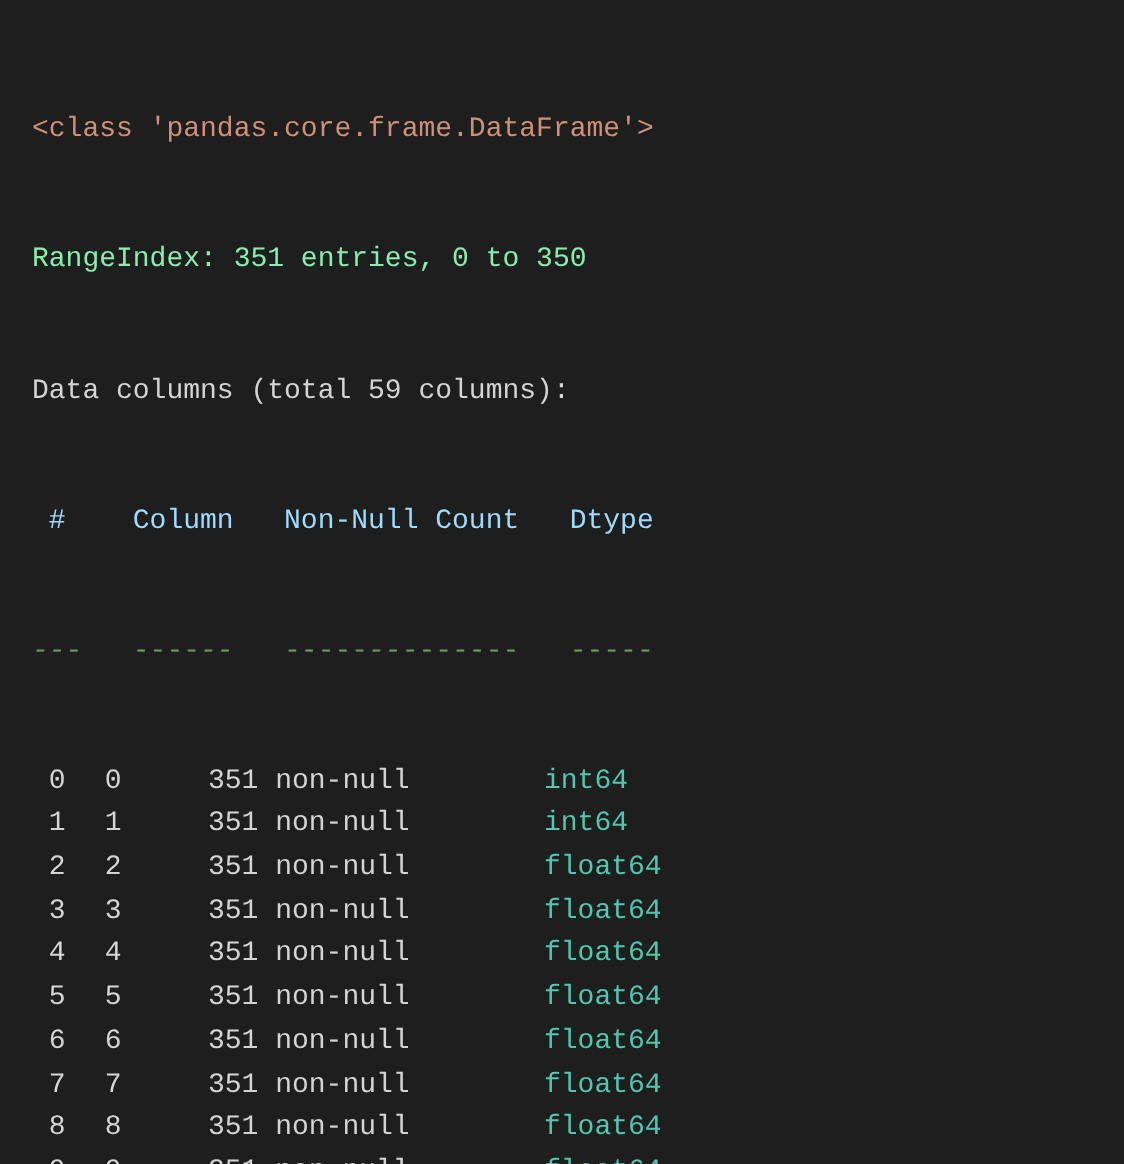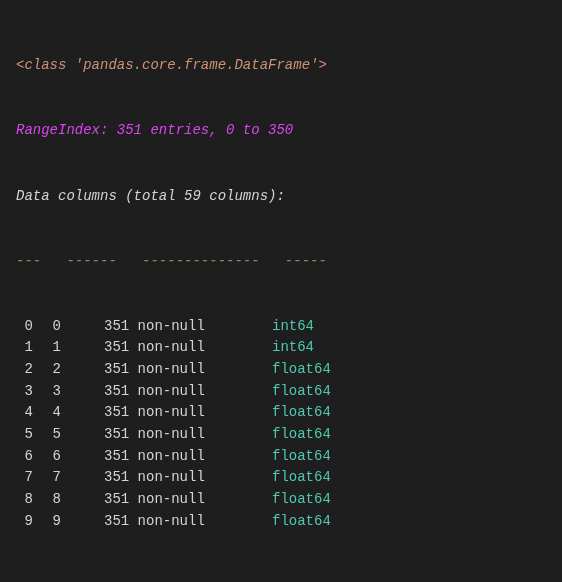--- a/index.html
+++ b/index.html
@@ -18,25 +18,25 @@
       padding: 12px 16px;
     }
 
     .output-block {
       white-space: pre;
       line-height: 1.55;
     }
 
     .pre-line {
       line-height: 1.55;
-      font-style: italic;
     }
   </style>
 </head>
 <body>
 
 <div class="output-block">
   <div class="pre-line" style="color:#ce9178;">&lt;class 'pandas.core.frame.DataFrame'&gt;</div>
-  <div class="pre-line" style="color:#d946ef;">RangeIndex: 351 entries, 0 to 350</div>
+  <div class="pre-line" style="color:#86efac;">RangeIndex: 351 entries, 0 to 350</div>
   <div class="pre-line" style="color:#d4d4d4;">Data columns (total 59 columns):</div>
+  <div class="pre-line" style="color:#9cdcfe;"> #    Column   Non-Null Count   Dtype  </div>
   <div class="pre-line" style="color:#6a9955;">---   ------   --------------   -----  </div>
   <div><div style="display: block; line-height: 1.55;"><span style="display: inline-block; width: 28px; color: rgb(212, 212, 212);"> 0</span><span style="display: inline-block; width: 60px; color: rgb(212, 212, 212);"> 0</span><span style="display: inline-block; width: 168px; color: rgb(212, 212, 212);">351 non-null    </span><span style="color: rgb(78, 201, 176);">int64</span></div><div style="display: block; line-height: 1.55;"><span style="display: inline-block; width: 28px; color: rgb(212, 212, 212);"> 1</span><span style="display: inline-block; width: 60px; color: rgb(212, 212, 212);"> 1</span><span style="display: inline-block; width: 168px; color: rgb(212, 212, 212);">351 non-null    </span><span style="color: rgb(78, 201, 176);">int64</span></div><div style="display: block; line-height: 1.55;"><span style="display: inline-block; width: 28px; color: rgb(212, 212, 212);"> 2</span><span style="display: inline-block; width: 60px; color: rgb(212, 212, 212);"> 2</span><span style="display: inline-block; width: 168px; color: rgb(212, 212, 212);">351 non-null    </span><span style="color: rgb(78, 201, 176);">float64</span></div><div style="display: block; line-height: 1.55;"><span style="display: inline-block; width: 28px; color: rgb(212, 212, 212);"> 3</span><span style="display: inline-block; width: 60px; color: rgb(212, 212, 212);"> 3</span><span style="display: inline-block; width: 168px; color: rgb(212, 212, 212);">351 non-null    </span><span style="color: rgb(78, 201, 176);">float64</span></div><div style="display: block; line-height: 1.55;"><span style="display: inline-block; width: 28px; color: rgb(212, 212, 212);"> 4</span><span style="display: inline-block; width: 60px; color: rgb(212, 212, 212);"> 4</span><span style="display: inline-block; width: 168px; color: rgb(212, 212, 212);">351 non-null    </span><span style="color: rgb(78, 201, 176);">float64</span></div><div style="display: block; line-height: 1.55;"><span style="display: inline-block; width: 28px; color: rgb(212, 212, 212);"> 5</span><span style="display: inline-block; width: 60px; color: rgb(212, 212, 212);"> 5</span><span style="display: inline-block; width: 168px; color: rgb(212, 212, 212);">351 non-null    </span><span style="color: rgb(78, 201, 176);">float64</span></div><div style="display: block; line-height: 1.55;"><span style="display: inline-block; width: 28px; color: rgb(212, 212, 212);"> 6</span><span style="display: inline-block; width: 60px; color: rgb(212, 212, 212);"> 6</span><span style="display: inline-block; width: 168px; color: rgb(212, 212, 212);">351 non-null    </span><span style="color: rgb(78, 201, 176);">float64</span></div><div style="display: block; line-height: 1.55;"><span style="display: inline-block; width: 28px; color: rgb(212, 212, 212);"> 7</span><span style="display: inline-block; width: 60px; color: rgb(212, 212, 212);"> 7</span><span style="display: inline-block; width: 168px; color: rgb(212, 212, 212);">351 non-null    </span><span style="color: rgb(78, 201, 176);">float64</span></div><div style="display: block; line-height: 1.55;"><span style="display: inline-block; width: 28px; color: rgb(212, 212, 212);"> 8</span><span style="display: inline-block; width: 60px; color: rgb(212, 212, 212);"> 8</span><span style="display: inline-block; width: 168px; color: rgb(212, 212, 212);">351 non-null    </span><span style="color: rgb(78, 201, 176);">float64</span></div><div style="display: block; line-height: 1.55;"><span style="display: inline-block; width: 28px; color: rgb(212, 212, 212);"> 9</span><span style="display: inline-block; width: 60px; color: rgb(212, 212, 212);"> 9</span><span style="display: inline-block; width: 168px; color: rgb(212, 212, 212);">351 non-null    </span><span style="color: rgb(78, 201, 176);">float64</span></div></div>
 </div>
 
 </body></html>

